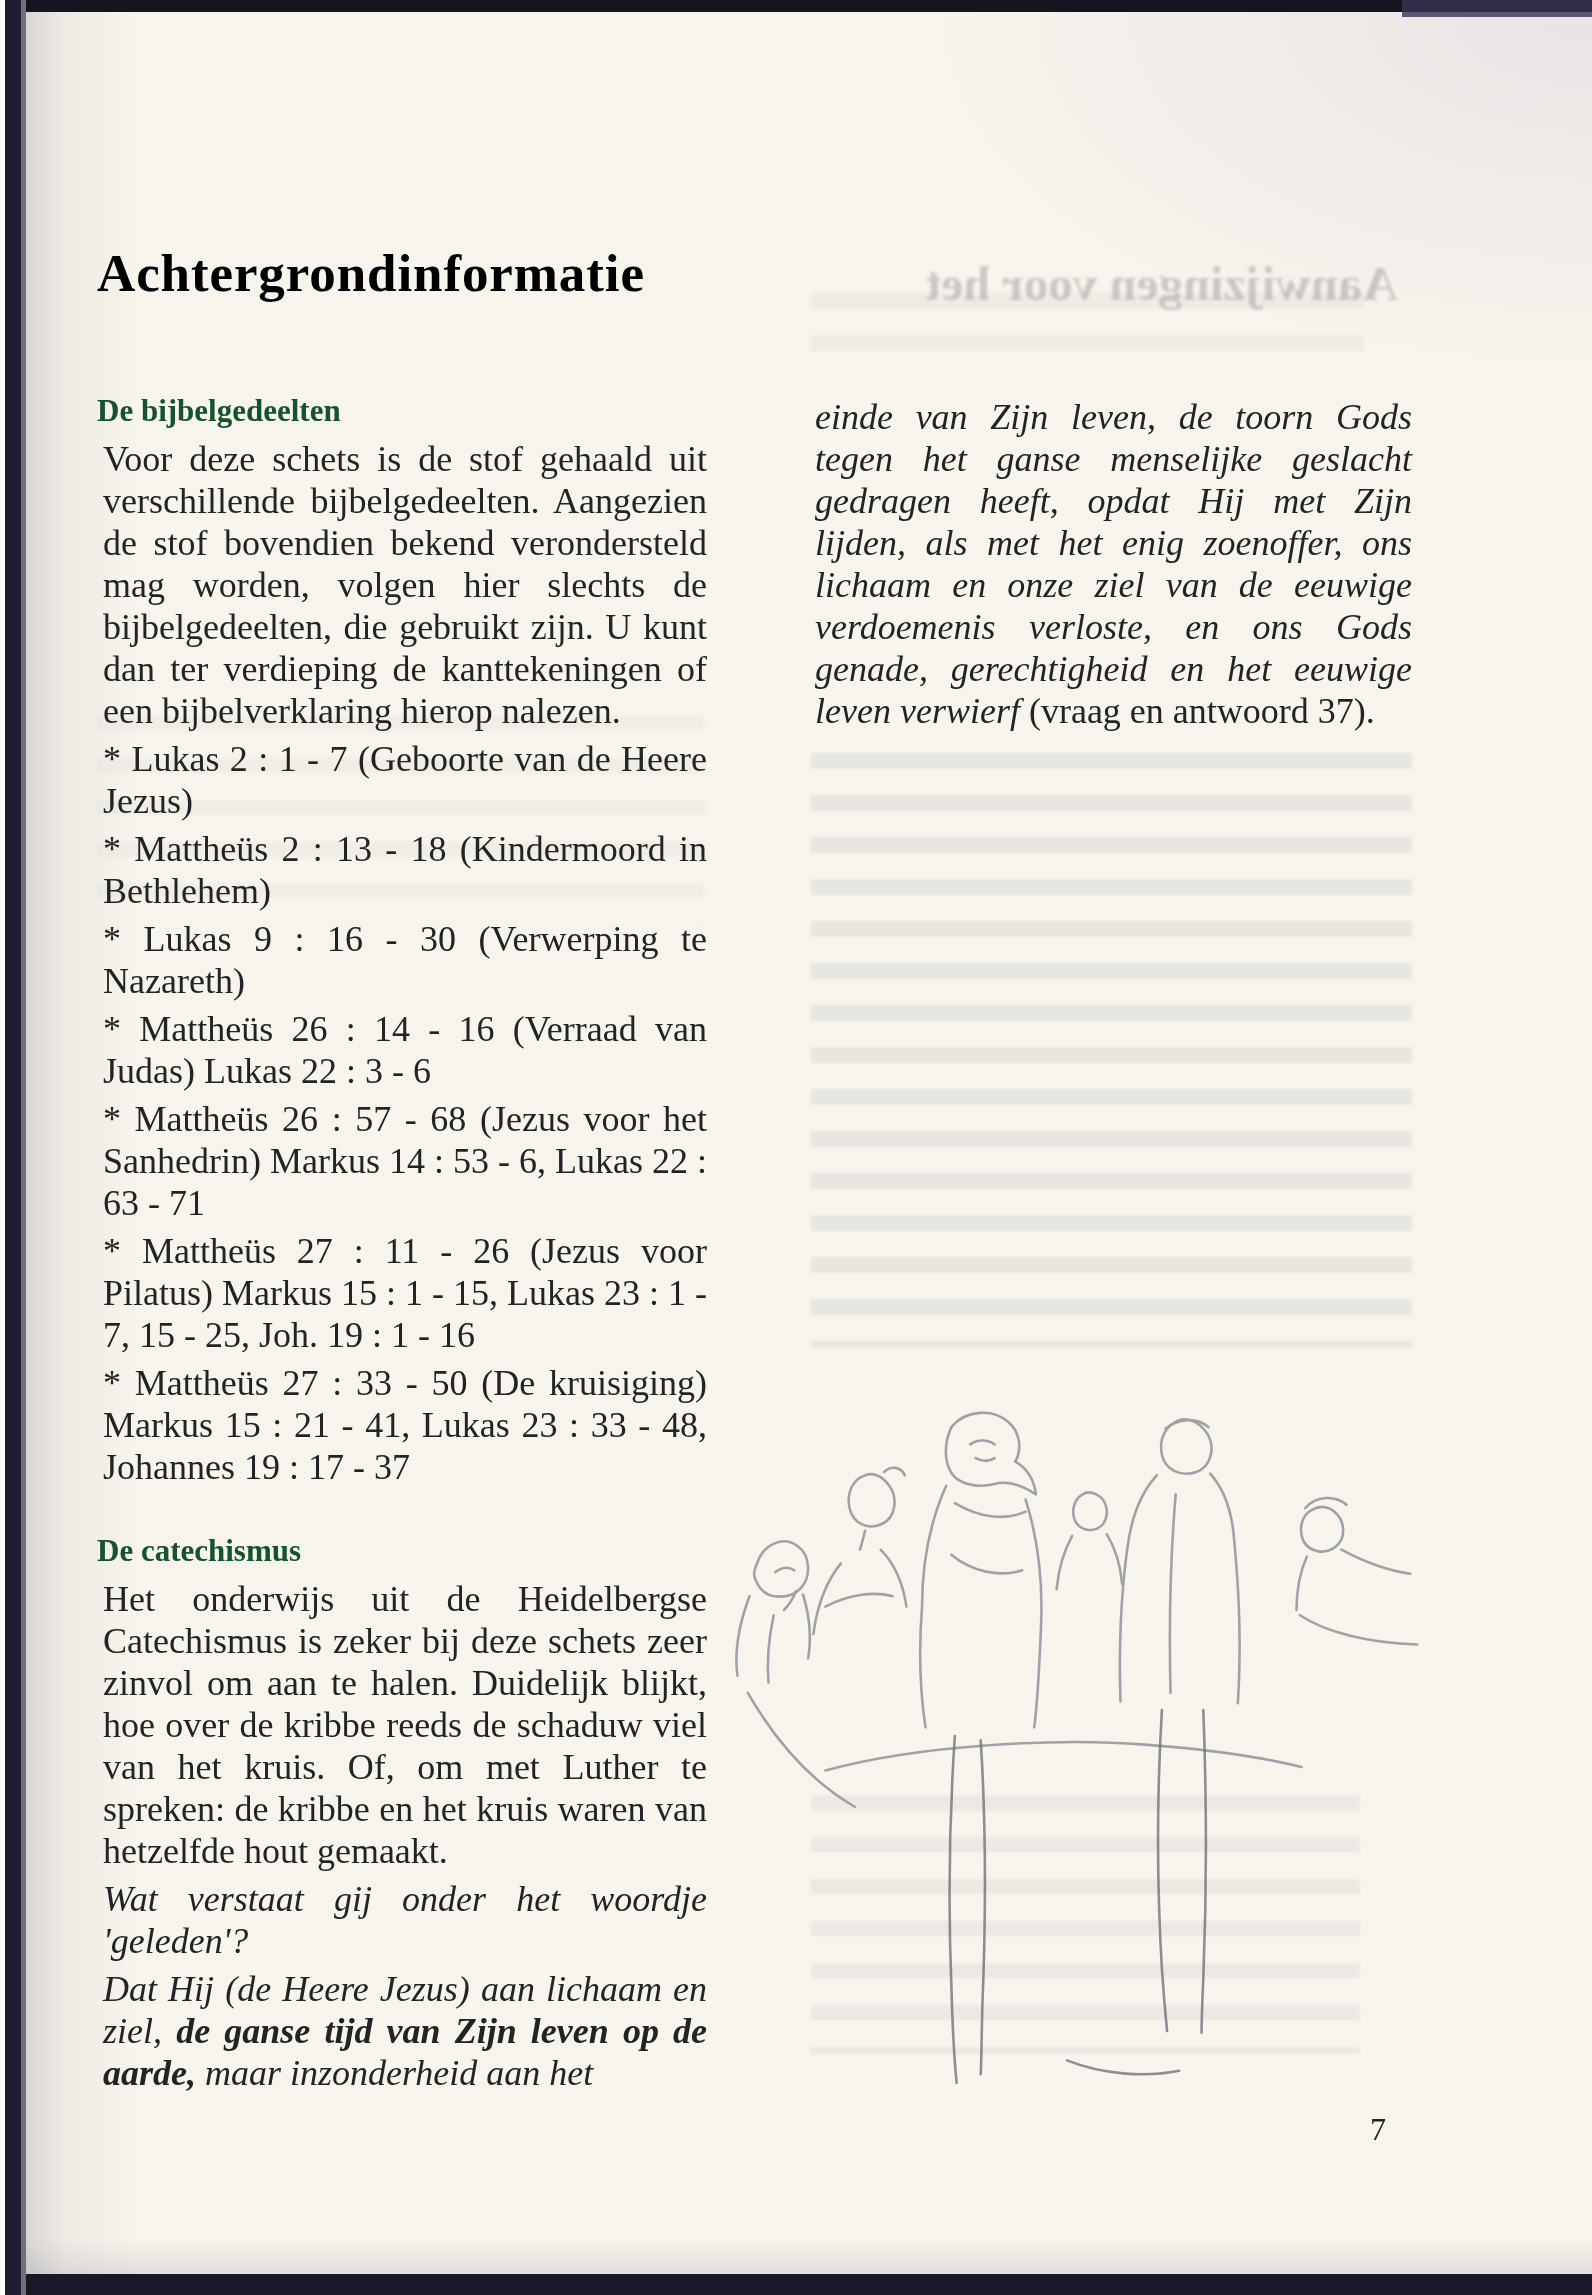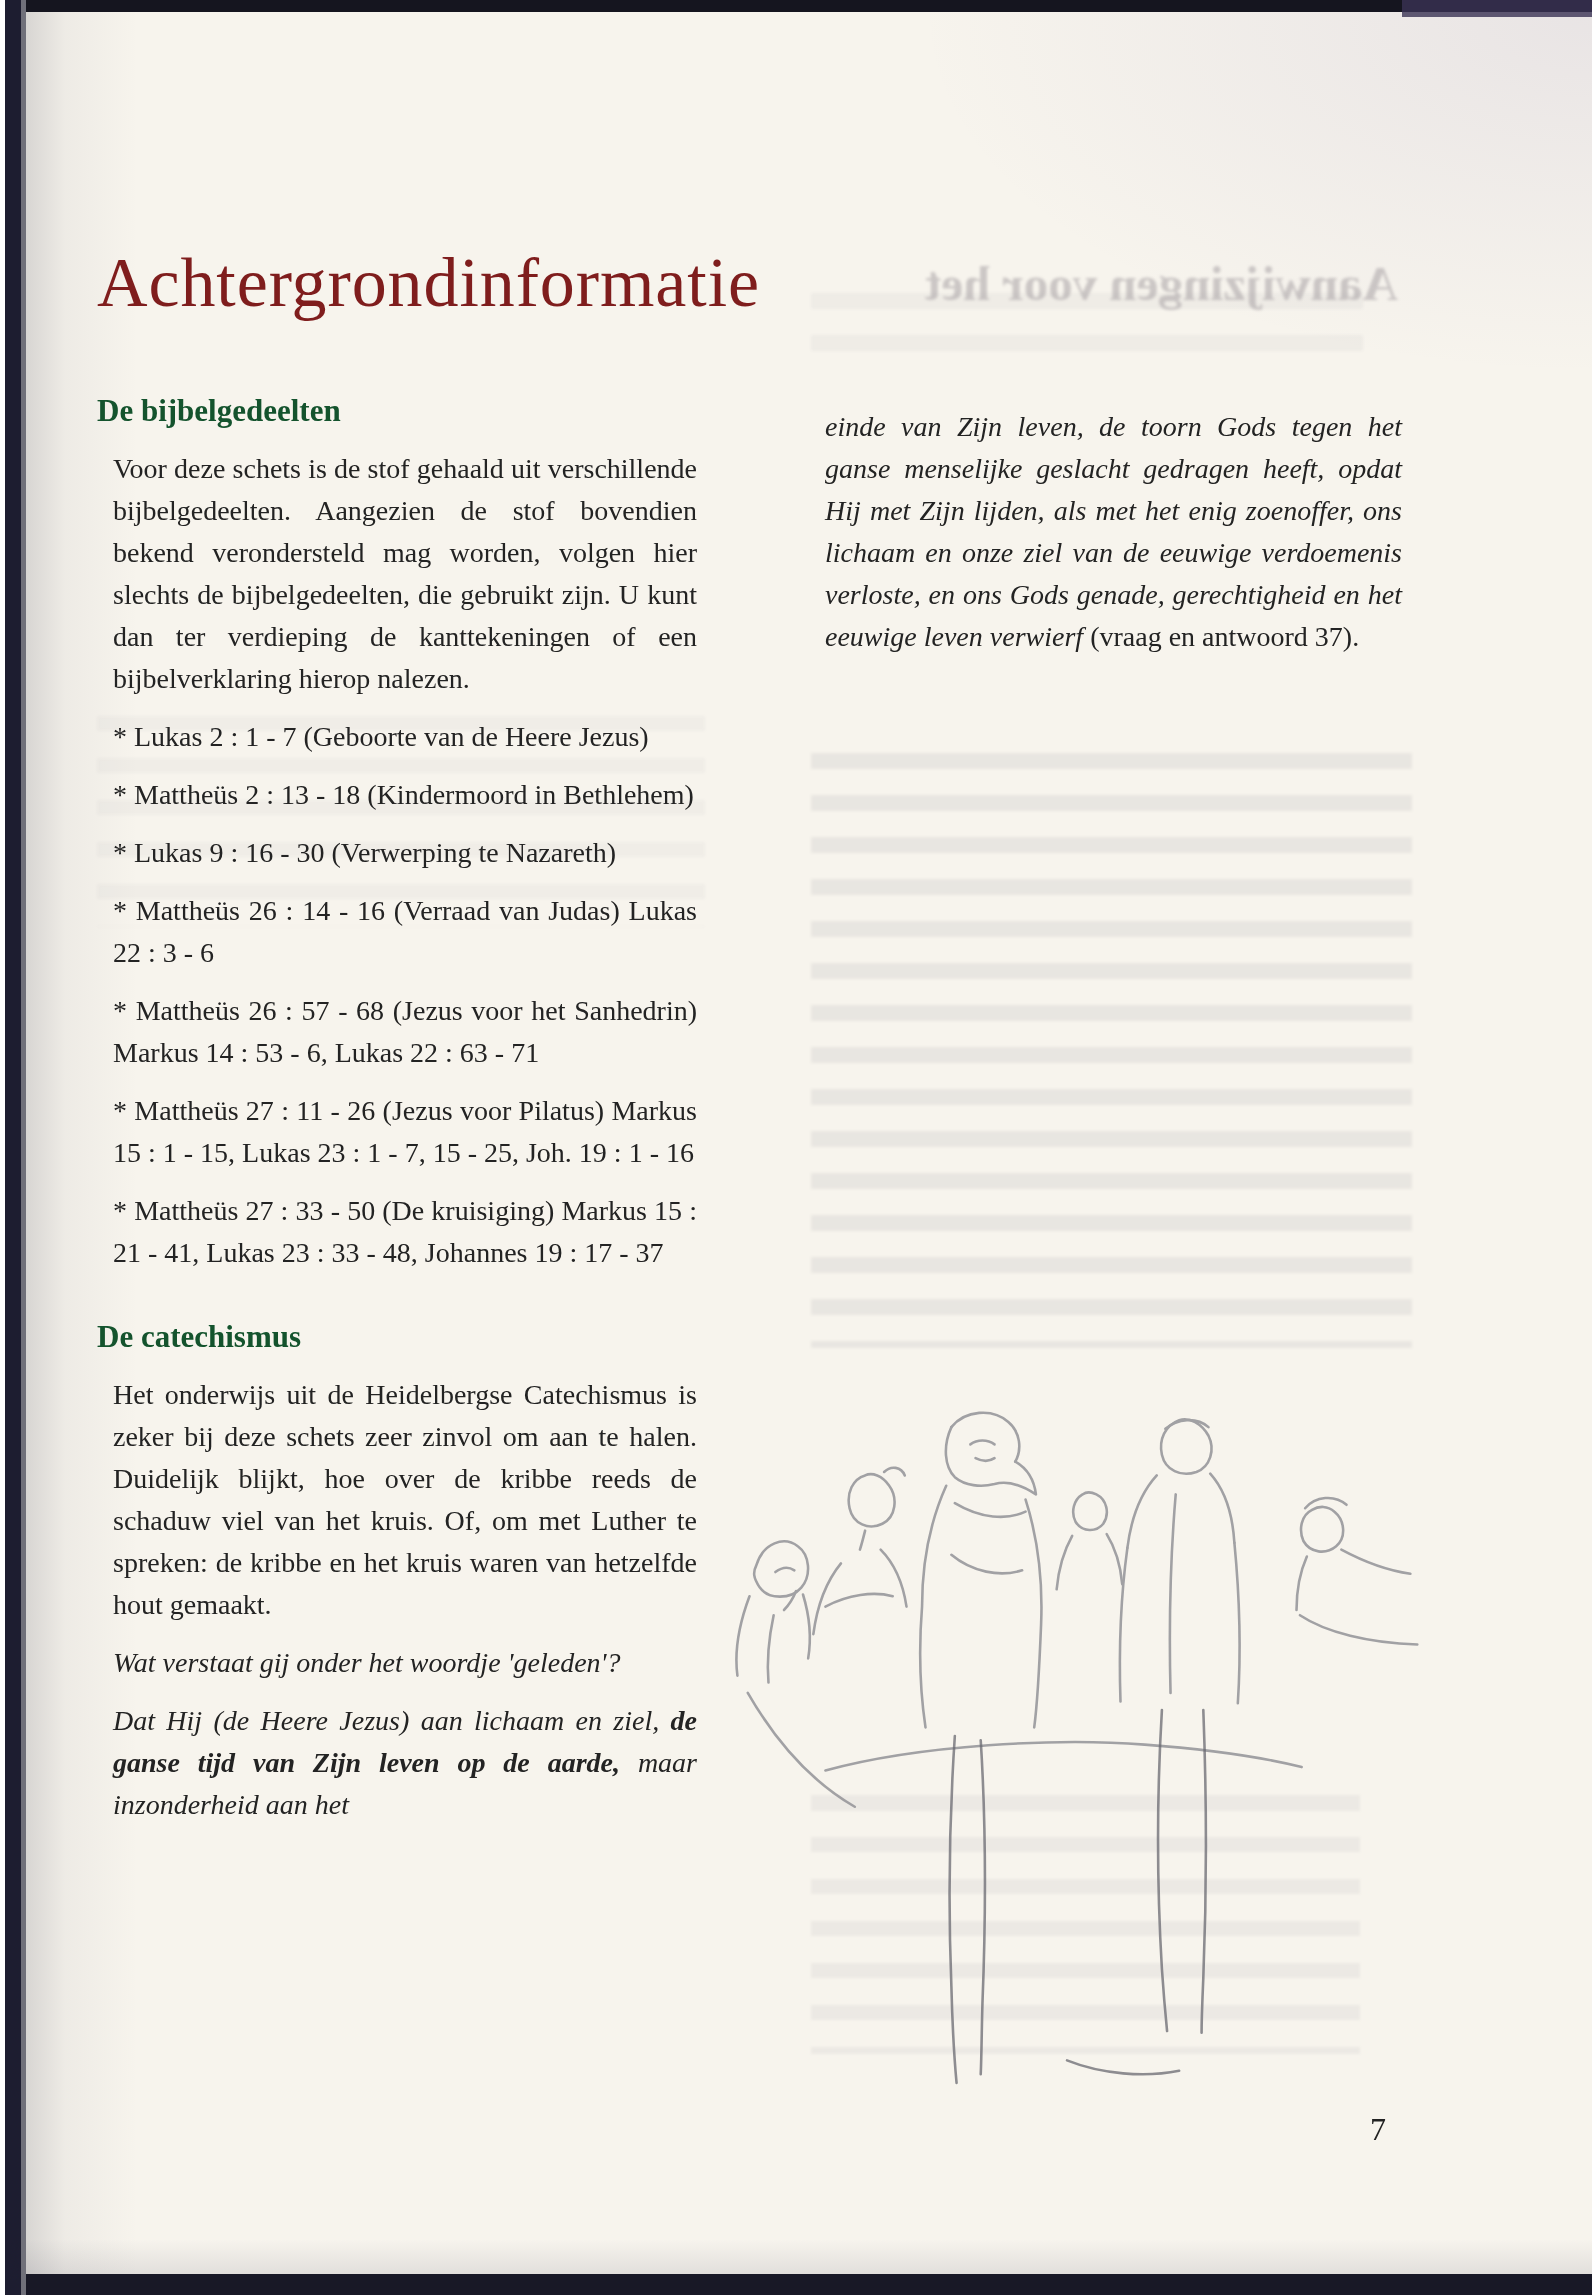--- a/index.html
+++ b/index.html
@@ -16,28 +16,28 @@
   .corner-tr{position:absolute;top:0;right:0;width:190px;height:17.3px;background:#3a3254;opacity:.8;z-index:4;}
   
   .page{position:absolute;left:26px;top:12px;right:0;bottom:21px;z-index:1;
     background:
       radial-gradient(1122px 604px at 100% 0%, rgba(128,114,168,0.12), transparent 60%),
       linear-gradient(to right, rgba(90,90,105,0.20) 0, rgba(90,90,105,0.06) 39px, rgba(90,90,105,0) 112px),
       linear-gradient(to top, rgba(70,70,95,0.12), transparent 35px),
       linear-gradient(#f7f4ed,#f7f4ed);}
   
   .title{position:absolute;left:97px;top:243px;z-index:6;
-    font-size:70px;font-weight:normal;letter-spacing:0.9px;color:#7f1d1d;white-space:nowrap;}
+    font-size:53px;font-weight:bold;letter-spacing:0.9px;color:#000000;white-space:nowrap;}
   .ghost-title{position:absolute;left:759px;top:255px;width:639px;z-index:2;
     font-size:49px;font-weight:bold;color:#a7a1a4;opacity:.55;
     transform:scaleX(-1);filter:blur(1.4px);white-space:nowrap;}
   .col{position:absolute;z-index:6;}
   .col-left{left:97px;top:390px;width:616px;}
   .col-right{left:809px;top:390px;width:609px;}
-  p{margin:16px;font-size:28px;line-height:42px;text-align:justify;color:#232323;}
+  p{margin:6px;font-size:36px;line-height:42px;text-align:justify;color:#232323;}
   h3{margin:0;font-size:31px;line-height:42px;font-weight:bold;color:#14532d;}
   .gap-above{margin-top:42px;}
   .it{font-style:italic;}
   .bi{font-weight:bold;font-style:italic;}
   .roman{font-style:normal;}
   .page-num{position:absolute;left:1370px;top:2111px;z-index:6;font-size:32px;color:#222;}
   
   .ghost-lines{position:absolute;z-index:2;filter:blur(1.7px);
     background-image:repeating-linear-gradient(to bottom,
       rgba(96,96,112,0.55) 0px, rgba(96,96,112,0.55) 15.5px,

